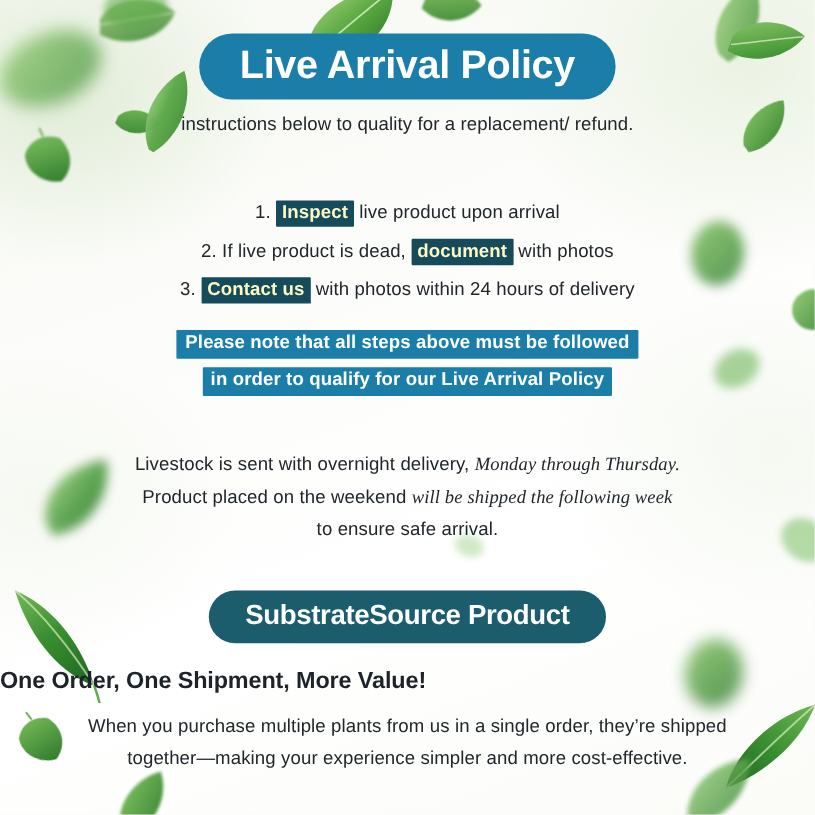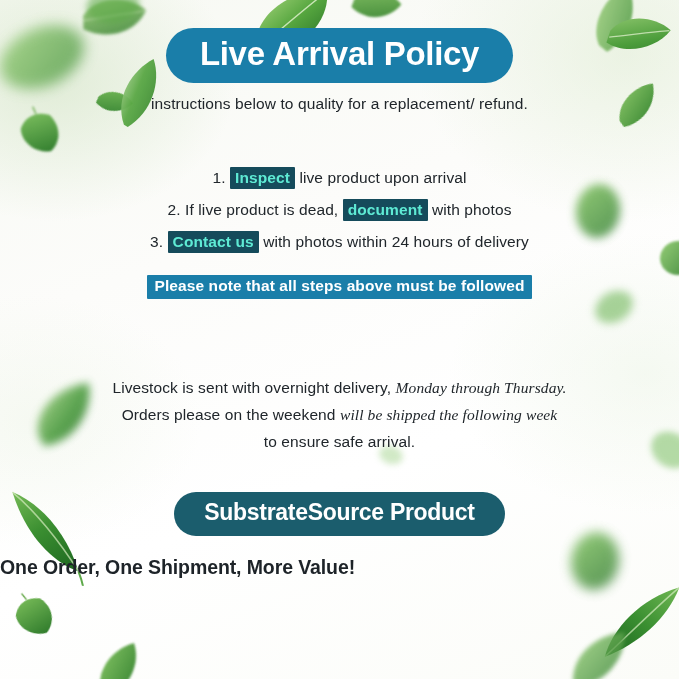--- a/index.html
+++ b/index.html
@@ -94,21 +94,21 @@
     text-align: center;
     color: #20262b;
     font-size: 15.5px;
     line-height: 2.05;
     letter-spacing: 0.1px;
   }
   .list-row { white-space: nowrap; }
 
   .hl-dark {
     background: #154b5b;
-    color: #5eead4;
+    color: #fef9c3;
     font-weight: bold;
     padding: 2px 5px 3px 5px;
     border-radius: 1px;
   }
 
   .note-block {
     text-align: center;
   }
   .note-line {
     display: inline-block;
@@ -438,33 +438,40 @@
         <span class="hl-dark">Contact us</span>
         <span>with photos within 24 hours of delivery</span>
       </div>
 
     </div>
 
     <div class="pos note-block" style="top:275px;">
       <div style="margin-bottom:7px;">
         <span class="note-line">Please note that all steps above must be followed</span>
       </div>
+      <div>
+        <span class="note-line">in order to qualify for our Live Arrival Policy</span>
+      </div>
     </div>
 
     <div class="pos para" style="top:374px;">
       <div>
         <span>Livestock is sent with overnight delivery, </span><em>Monday through Thursday.</em>
       </div>
       <div>
-        <span>Orders please on the weekend </span><em>will be shipped the following week</em>
+        <span>Product placed on the weekend </span><em>will be shipped the following week</em>
       </div>
       <div>to ensure safe arrival.</div>
     </div>
 
     <div class="pos banner-wrap" style="top:492px;">
       <div class="banner banner-bottom">SubstrateSource Product</div>
     </div>
 
     <div class="pos subhead" style="top:556px;">One Order, One Shipment, More Value!</div>
 
+    <div class="pos para" style="top:592px;">
+      <div>When you purchase multiple plants from us in a single order, they’re shipped</div>
+      <div>together—making your experience simpler and more cost-effective.</div>
+    </div>
 
   </div>
 </div>
 
 </body></html>

